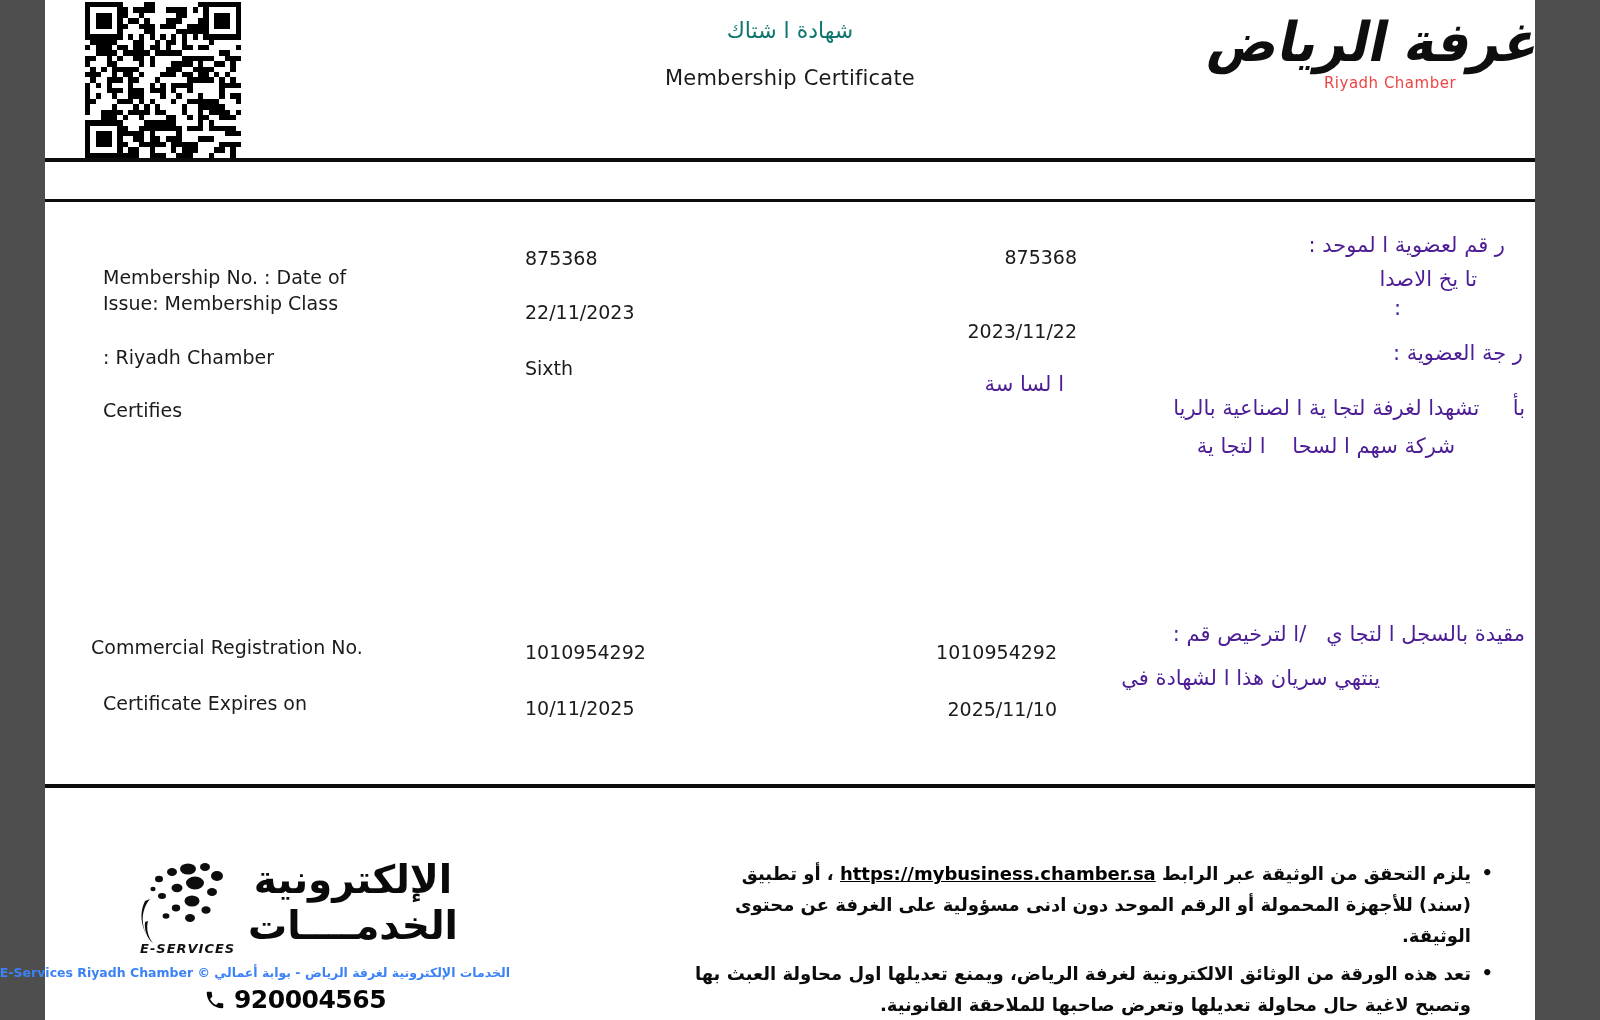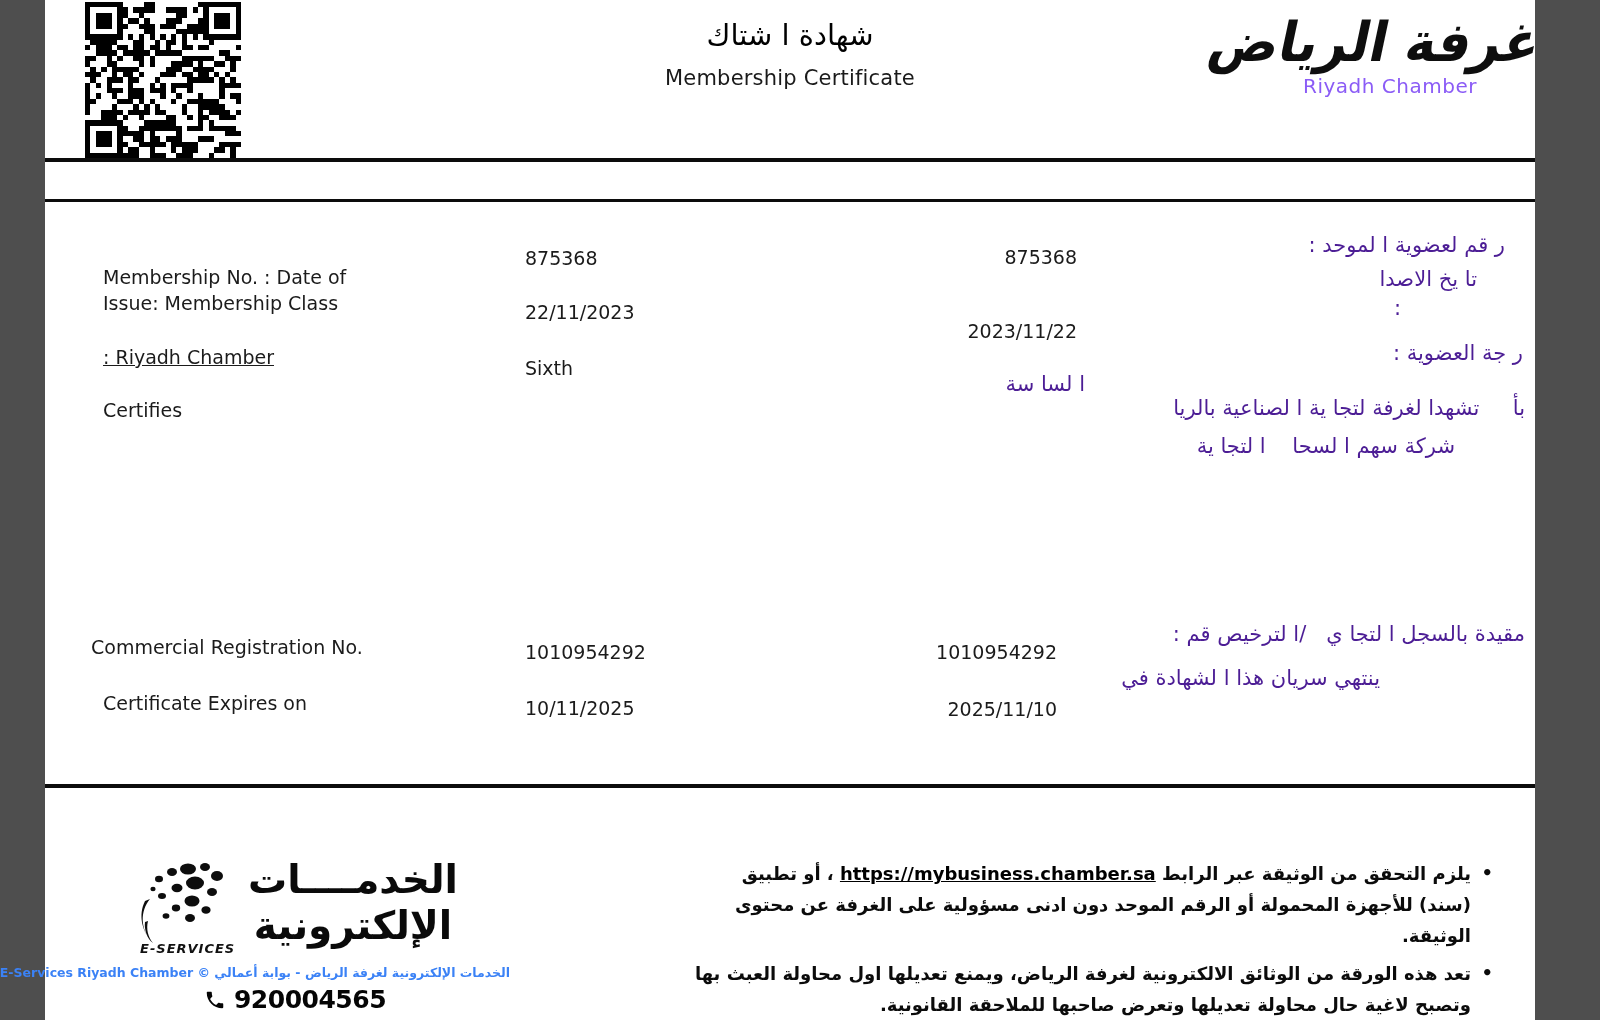--- a/index.html
+++ b/index.html
@@ -10,28 +10,28 @@
   }
   .paper{
     position:absolute;left:45px;top:0;width:1490px;height:1020px;
     background:#ffffff;
   }
   .abs{position:absolute;}
   .rule{position:absolute;left:0;right:0;background:#0c0c0c;}
   .en{font-size:19px;color:#1b1b1b;white-space:nowrap;}
   .ar{font-size:21px;color:#4c1d95;direction:rtl;white-space:nowrap;text-align:right;}
   .center-block{left:0;right:0;text-align:center;}
-  .title-ar{font-size:29px;color:#000000;direction:rtl;}
+  .title-ar{font-size:22px;color:#0f766e;direction:rtl;}
   .title-en{font-size:21px;color:#1a1a1a;letter-spacing:.2px;}
   .brand{width:300px;text-align:center;}
   .brand-ar{
     font-size:52px;font-weight:bold;color:#0e0e0e;direction:rtl;
     transform:skewX(-12deg) scaleY(1.05);white-space:nowrap;
   }
-  .brand-en{font-size:20px;color:#8b5cf6;letter-spacing:.5px;margin-top:2px;}
+  .brand-en{font-size:15px;color:#ef4444;letter-spacing:.5px;margin-top:2px;}
   
   .notes{
     position:absolute;right:38px;top:858px;width:812px;
     margin:0;padding:0;list-style:none;direction:rtl;text-align:right;
   }
   .notes li{
     position:relative;padding-right:26px;margin-bottom:7px;
     font-size:18px;font-weight:700;color:#0b0b0b;line-height:31px;
   }
   .notes li .bullet{
@@ -514,30 +514,30 @@
     <div class="brand-ar">غرفة الرياض</div>
     <div class="brand-en">Riyadh Chamber</div>
   </div>
 
   <div class="rule" style="top:158px;height:4px;"></div>
   <div class="rule" style="top:199px;height:3px;"></div>
   <div class="rule" style="top:784px;height:4px;"></div>
 
   <div class="abs en" style="left:58px;top:244px;margin-top:22px;">Membership No. : Date of</div>
   <div class="abs en" style="left:58px;top:292px;">Issue: Membership Class</div>
-  <div class="abs en" style="left:58px;top:346px;text-decoration:underline;">: Riyadh Chamber</div>
+  <div class="abs en" style="left:58px;top:346px;">: Riyadh Chamber</div>
   <div class="abs en" style="left:58px;top:399px;">Certifies</div>
 
   <div class="abs en" style="left:480px;top:247px;">875368</div>
   <div class="abs en" style="left:480px;top:301px;">22/11/2023</div>
   <div class="abs en" style="left:480px;top:357px;">Sixth</div>
 
   <div class="abs en" style="right:458px;top:246px;">875368</div>
   <div class="abs en" style="right:458px;top:320px;">2023/11/22</div>
-  <div class="abs ar" style="right:450px;top:372px;">ا لسا سة</div>
+  <div class="abs ar" style="right:471px;top:372px;">ا لسا سة</div>
 
   <div class="abs ar" style="right:30px;top:233px;">ر قم لعضوية ا لموحد :</div>
   <div class="abs ar" style="right:58px;top:267px;">تا يخ الاصدا</div>
   <div class="abs ar" style="right:134px;top:296px;">:</div>
   <div class="abs ar" style="right:12px;top:341px;">ر جة العضوية :</div>
   <div class="abs ar" style="right:10px;top:396px;">بأ&nbsp;&nbsp;&nbsp;&nbsp;&nbsp;تشهدا لغرفة لتجا ية ا لصناعية بالريا</div>
   <div class="abs ar" style="right:80px;top:434px;">شركة سهم ا لسحا&nbsp;&nbsp;&nbsp;&nbsp;ا لتجا ية</div>
 
   <div class="abs en" style="left:46px;top:636px;">Commercial Registration No.</div>
   <div class="abs en" style="left:58px;top:692px;">Certificate Expires on</div>
@@ -567,22 +567,22 @@
         <ellipse cx="44" cy="49" rx="4.2" ry="3.4"></ellipse>
         <ellipse cx="74" cy="51" rx="4.6" ry="3.8"></ellipse>
         <ellipse cx="58" cy="59" rx="5" ry="4"></ellipse>
         <ellipse cx="34" cy="57" rx="3.4" ry="2.8"></ellipse>
         <ellipse cx="21" cy="30" rx="2.6" ry="2.2"></ellipse>
         <path d="M18 40 C8 52 8 70 20 83 C10 72 6 56 13 42 Z"></path>
         <path d="M16 62 C14 70 16 78 21 84 C15 80 12 70 13 63 Z"></path>
       </g>
     </svg>
     <div class="es-ar">
+      <div>الإلكترونية</div>
       <div>الخدمــــات</div>
-      <div>الإلكترونية</div>
     </div>
     <div class="es-latin">E-SERVICES</div>
     <div class="es-tagline">الخدمات الإلكترونية لغرفة الرياض - بوابة أعمالي © E-Services Riyadh Chamber</div>
     <div class="es-phone">
       <svg width="22" height="22" viewBox="0 0 24 24">
         <path fill="#050505" d="M6.62 10.79c1.44 2.83 3.76 5.14 6.59 6.59l2.2-2.21c.27-.26.66-.35 1.01-.24 1.12.37 2.33.57 3.58.57.55 0 1 .45 1 1V20c0 .55-.45 1-1 1-9.39 0-17-7.61-17-17 0-.55.45-1 1-1h3.5c.55 0 1 .45 1 1 0 1.25.2 2.45.57 3.57.11.35.03.74-.25 1.02l-2.2 2.2z"></path>
       </svg><span>920004565</span>
     </div>
   </div>
 

